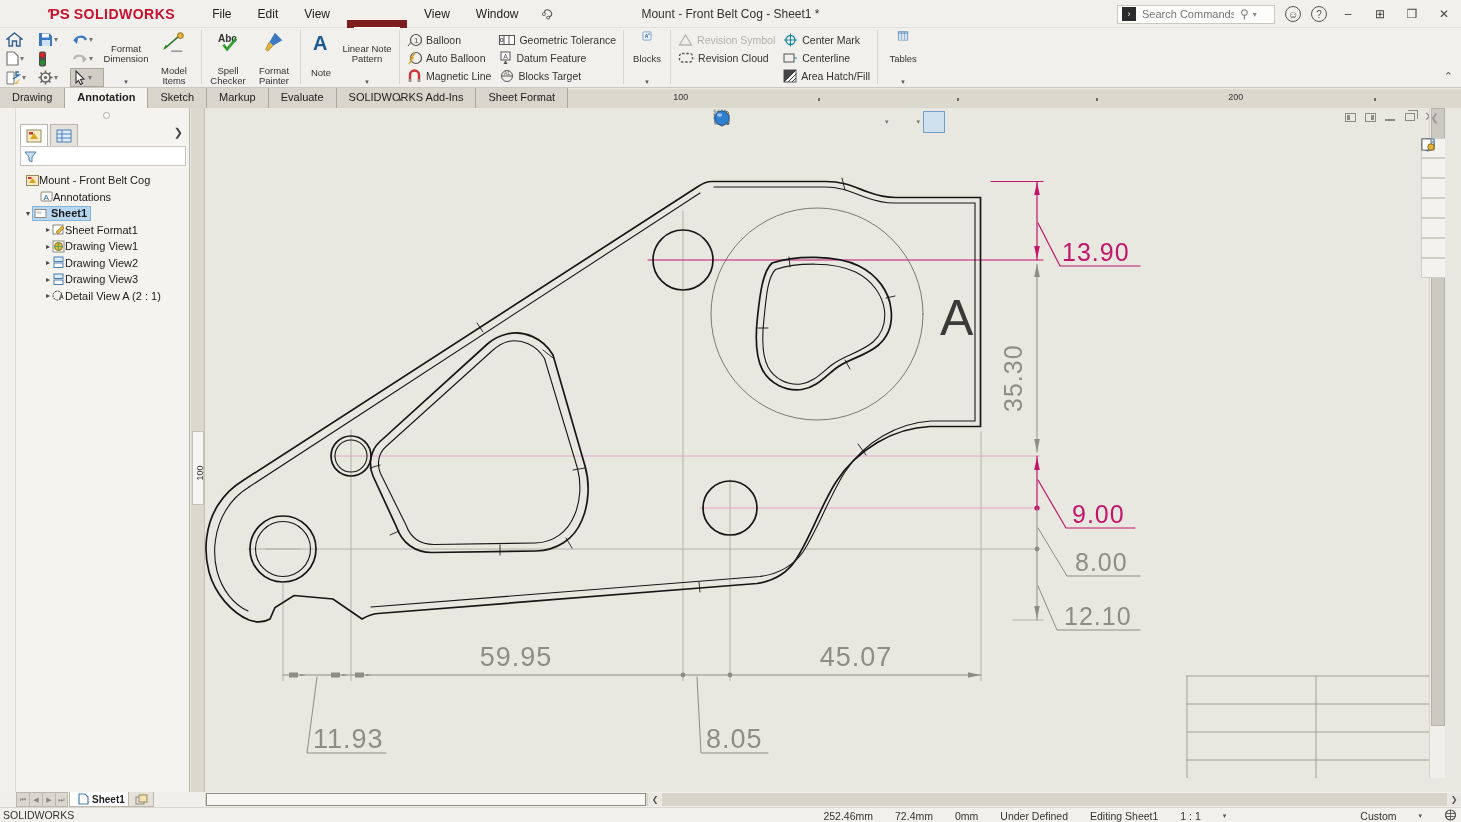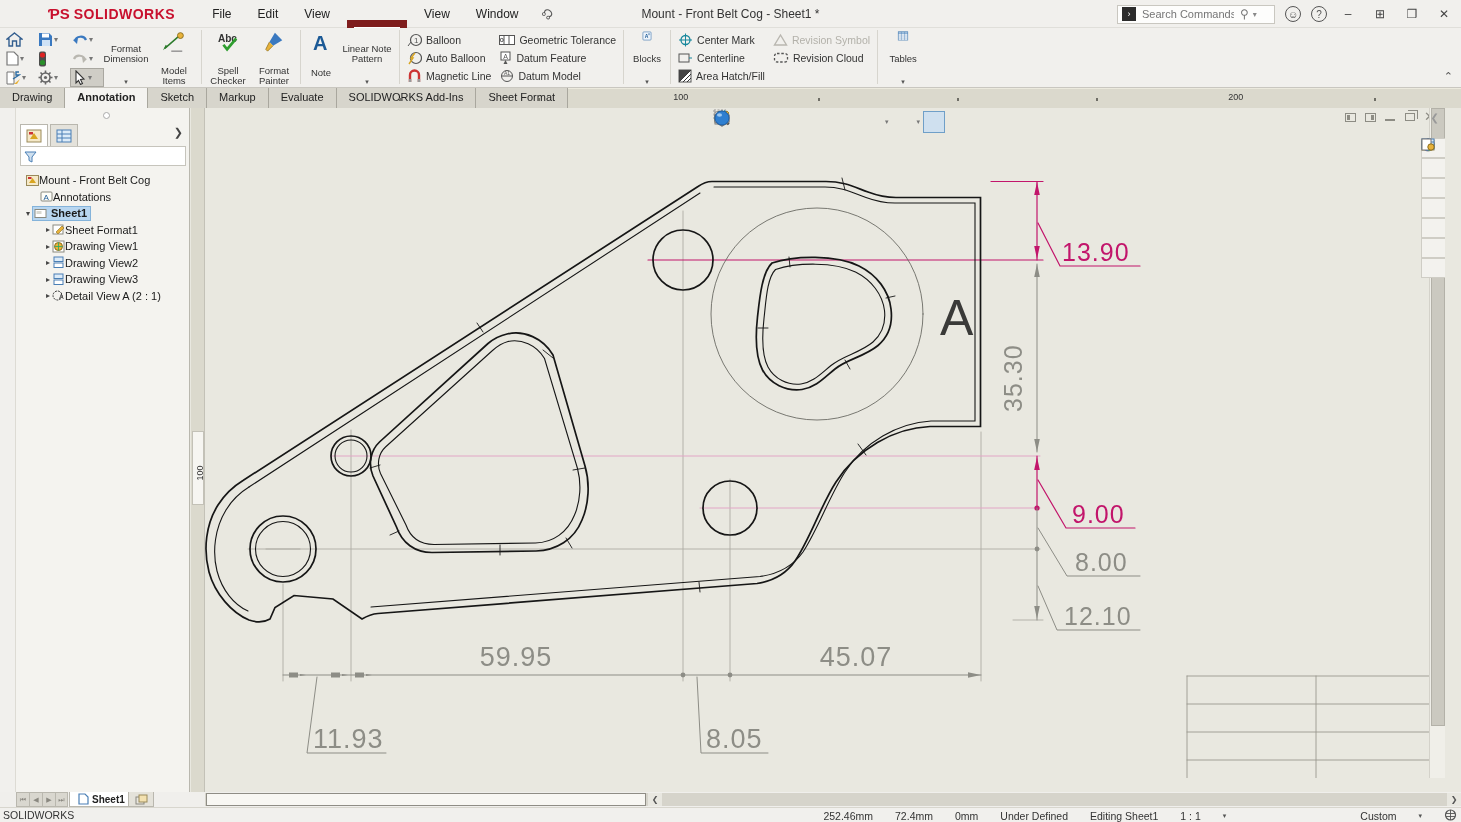--- a/index.html
+++ b/index.html
@@ -286,34 +286,48 @@
               <path d="M6.5 9 L4.5 13 H8.5 Z" fill="#555"></path>
             </svg>
             <span>Datum Feature</span>
           </div>
         <div class="rb-sm">
             <svg class="ic" width="15" height="14" viewBox="0 0 15 14">
               <circle cx="8" cy="7" r="5.5" fill="none" stroke="#555"></circle>
               <line x1="2.5" y1="7" x2="13.5" y2="7" stroke="#555"></line>
               <text x="5" y="6" font-size="5" fill="#555">A1</text>
             </svg>
-            <span>Datum Model</span>
+            <span>Blocks Target</span>
           </div>
       </div>
       <div class="rb-sep"></div>
       <div class="rb-big" style="width:40px">
         <svg class="ic" width="22" height="22" viewBox="0 0 22 22">
             <rect x="2" y="2" width="18" height="18" rx="2" fill="#eef4fa" stroke="#4a7fb5" stroke-width="1.4"></rect>
             <text x="6" y="15" font-size="11" font-weight="bold" fill="#1c5a96">A</text>
             <circle cx="15.5" cy="7" r="1.6" fill="none" stroke="#1c5a96"></circle>
           </svg>
         <span class="lbl">Blocks</span>
           <span class="dd">▾</span>
       </div>
       <div class="rb-sep"></div>
+      <div class="rb-smallcol">
+        <div class="rb-sm disabled">
+            <svg class="ic" width="15" height="14" viewBox="0 0 15 14">
+              <path d="M7.5 2 L13.5 12 H1.5 Z" fill="none" stroke="#b9b7b0" stroke-width="1.4"></path>
+            </svg>
+            <span>Revision Symbol</span>
+          </div>
+        <div class="rb-sm">
+            <svg class="ic" width="16" height="13" viewBox="0 0 16 13">
+              <rect x="1.5" y="2.5" width="13" height="8.5" rx="2.5" fill="none" stroke="#555" stroke-dasharray="2.5 1.8" stroke-width="1.3"></rect>
+            </svg>
+            <span>Revision Cloud</span>
+          </div>
+      </div>
       <div class="rb-smallcol">
         <div class="rb-sm">
             <svg class="ic" width="15" height="14" viewBox="0 0 15 14">
               <circle cx="7.5" cy="7" r="4.5" fill="none" stroke="#17879c" stroke-width="1.3"></circle>
               <line x1="7.5" y1="0.5" x2="7.5" y2="13.5" stroke="#17879c"></line>
               <line x1="1" y1="7" x2="14" y2="7" stroke="#17879c"></line>
             </svg>
             <span>Center Mark</span>
           </div>
         <div class="rb-sm">
@@ -328,34 +342,20 @@
               <rect x="1" y="1" width="12" height="12" fill="#fff" stroke="#555"></rect>
               <g stroke="#333">
                 <line x1="1" y1="9" x2="9" y2="1"></line>
                 <line x1="1" y1="13" x2="13" y2="1"></line>
                 <line x1="5" y1="13" x2="13" y2="5"></line>
                 <line x1="9" y1="13" x2="13" y2="9"></line>
               </g>
               <path d="M1 13 L13 1 L1 1 Z" fill="#444"></path>
             </svg>
             <span>Area Hatch/Fill</span>
-          </div>
-      </div>
-      <div class="rb-smallcol">
-        <div class="rb-sm disabled">
-            <svg class="ic" width="15" height="14" viewBox="0 0 15 14">
-              <path d="M7.5 2 L13.5 12 H1.5 Z" fill="none" stroke="#b9b7b0" stroke-width="1.4"></path>
-            </svg>
-            <span>Revision Symbol</span>
-          </div>
-        <div class="rb-sm">
-            <svg class="ic" width="16" height="13" viewBox="0 0 16 13">
-              <rect x="1.5" y="2.5" width="13" height="8.5" rx="2.5" fill="none" stroke="#555" stroke-dasharray="2.5 1.8" stroke-width="1.3"></rect>
-            </svg>
-            <span>Revision Cloud</span>
           </div>
       </div>
       <div class="rb-sep"></div>
       <div class="rb-big" style="width:44px">
         <svg class="ic" width="24" height="22" viewBox="0 0 24 22">
             <rect x="1.5" y="2" width="21" height="18" fill="#fff" stroke="#4a7fb5" stroke-width="1.4"></rect>
             <rect x="1.5" y="2" width="21" height="4.5" fill="#a9c7e2" stroke="#4a7fb5"></rect>
             <line x1="8.5" y1="2" x2="8.5" y2="20" stroke="#4a7fb5"></line>
             <line x1="15.5" y1="2" x2="15.5" y2="20" stroke="#4a7fb5"></line>
             <line x1="1.5" y1="11" x2="22.5" y2="11" stroke="#4a7fb5"></line>

